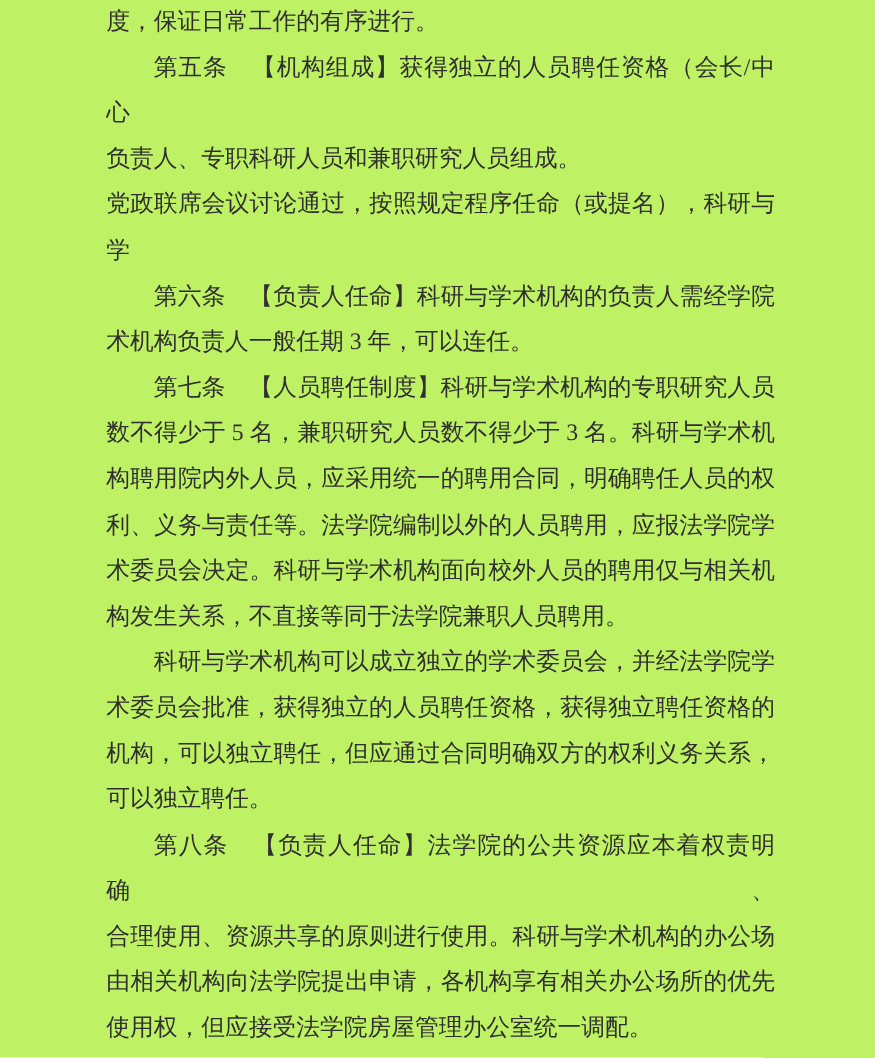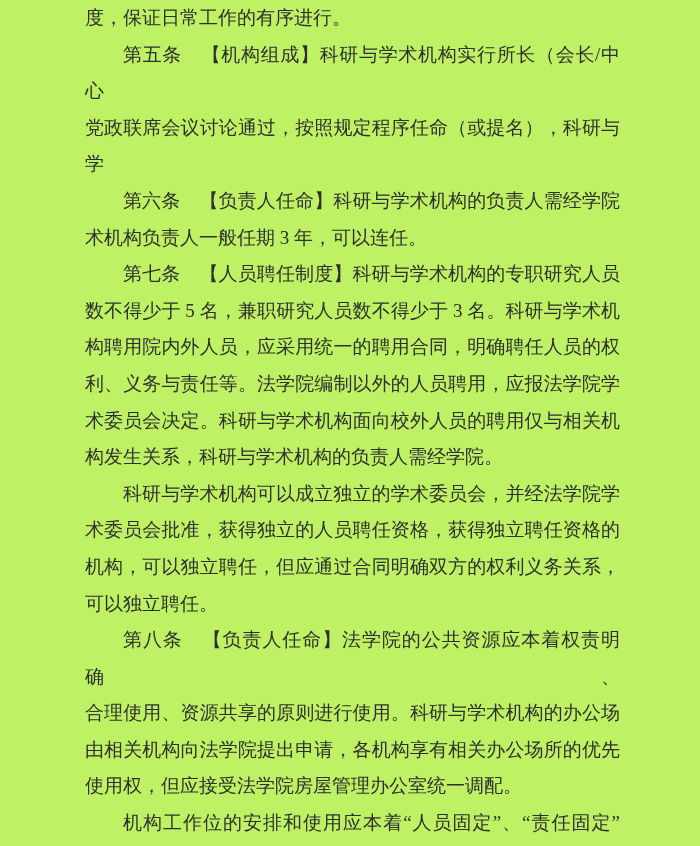--- a/index.html
+++ b/index.html
@@ -42,36 +42,37 @@
 </head>
 <body>
 
 <div class="page">
 
   <div class="para">
     <div class="line">度，保证日常工作的有序进行。</div>
   </div>
 
   <div class="para">
-    <div class="line indent fill">第五条　【机构组成】科研与学术机构实行所长（会长/中心</div>
+    <div class="line indent fill">第五条　【机构组成】获得独立的人员聘任资格（会长/中心</div>
+    <div class="line">负责人、专职科研人员和兼职研究人员组成。</div>
   </div>
 
   <div class="para">
     <div class="line fill">党政联席会议讨论通过，按照规定程序任命（或提名），科研与学</div>
     <div class="line indent fill">第六条　【负责人任命】科研与学术机构的负责人需经学院</div>
     <div class="line">术机构负责人一般任期 3 年，可以连任。</div>
   </div>
 
   <div class="para">
     <div class="line indent fill">第七条　【人员聘任制度】科研与学术机构的专职研究人员</div>
     <div class="line fill">数不得少于 5 名，兼职研究人员数不得少于 3 名。科研与学术机</div>
     <div class="line fill">构聘用院内外人员，应采用统一的聘用合同，明确聘任人员的权</div>
     <div class="line fill">利、义务与责任等。法学院编制以外的人员聘用，应报法学院学</div>
     <div class="line fill">术委员会决定。科研与学术机构面向校外人员的聘用仅与相关机</div>
-    <div class="line">构发生关系，科研与学术机构的负责人需经学院。</div>
+    <div class="line">构发生关系，不直接等同于法学院兼职人员聘用。</div>
   </div>
 
   <div class="para">
     <div class="line indent fill">科研与学术机构可以成立独立的学术委员会，并经法学院学</div>
     <div class="line fill">术委员会批准，获得独立的人员聘任资格，获得独立聘任资格的</div>
     <div class="line fill">机构，可以独立聘任，但应通过合同明确双方的权利义务关系，</div>
     <div class="line">可以独立聘任。</div>
   </div>
 
   <div class="para">

